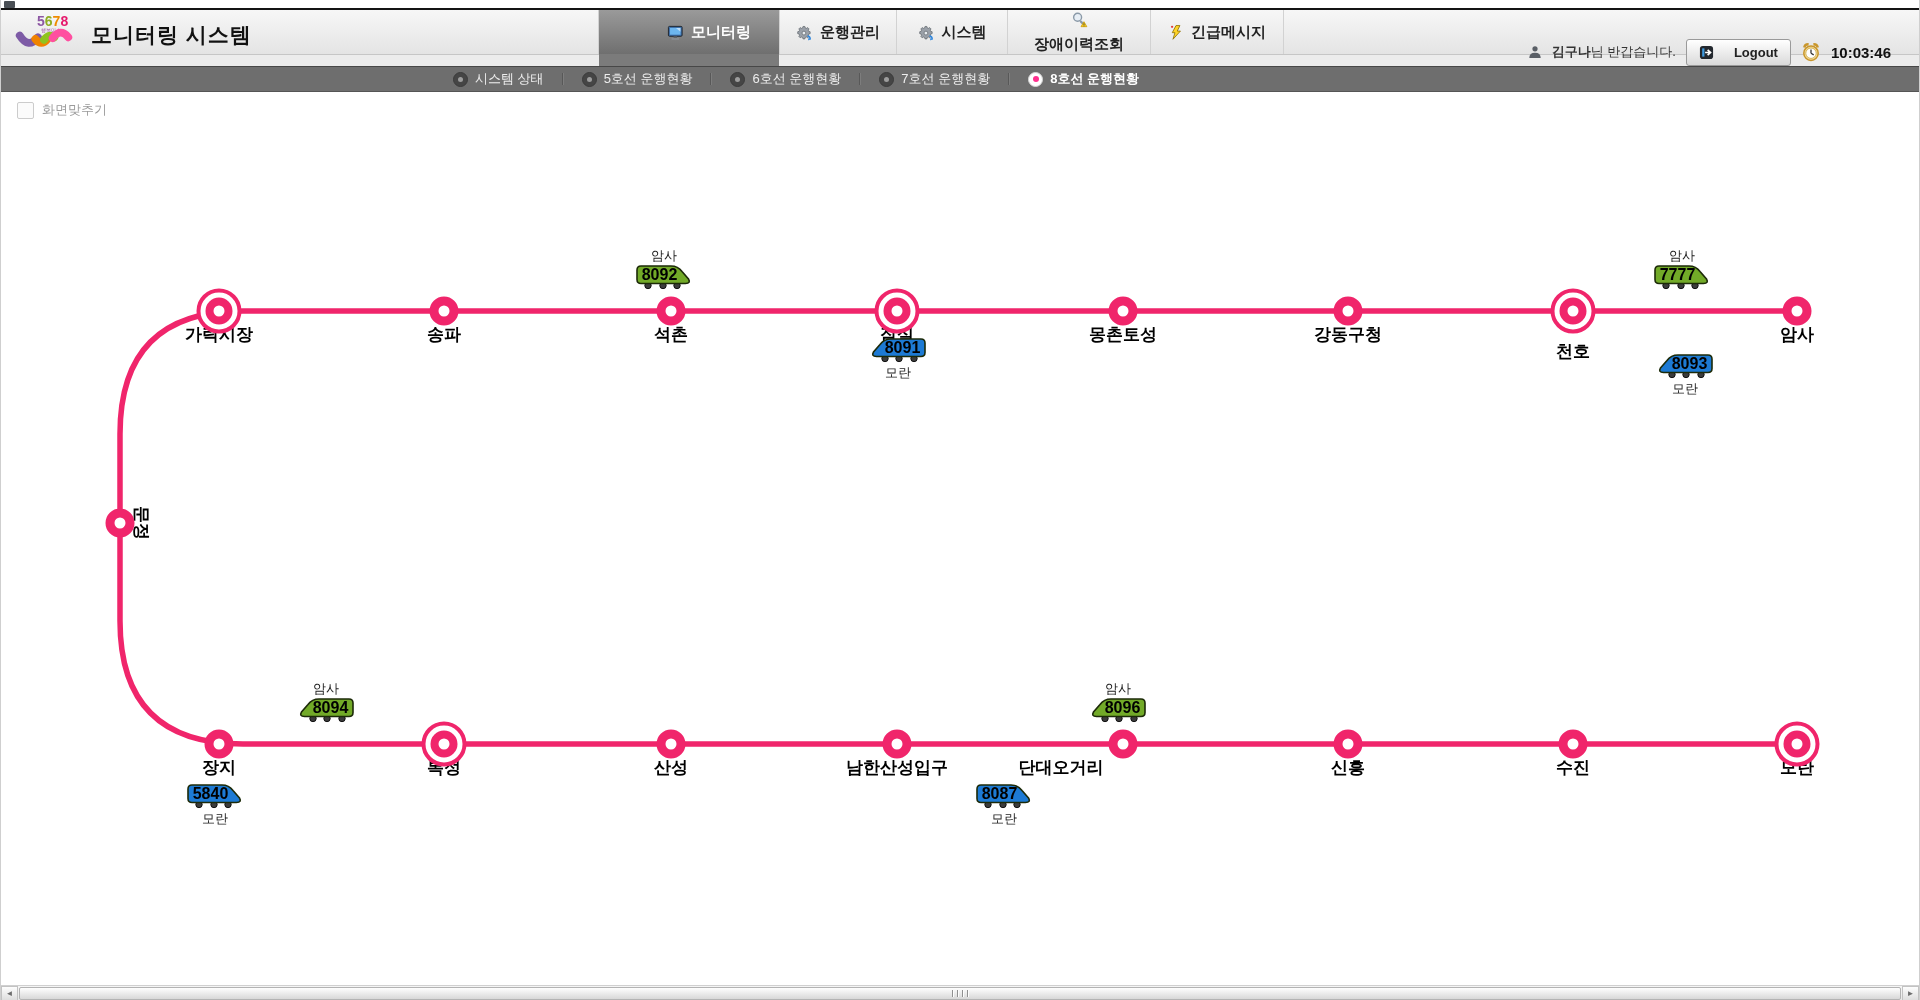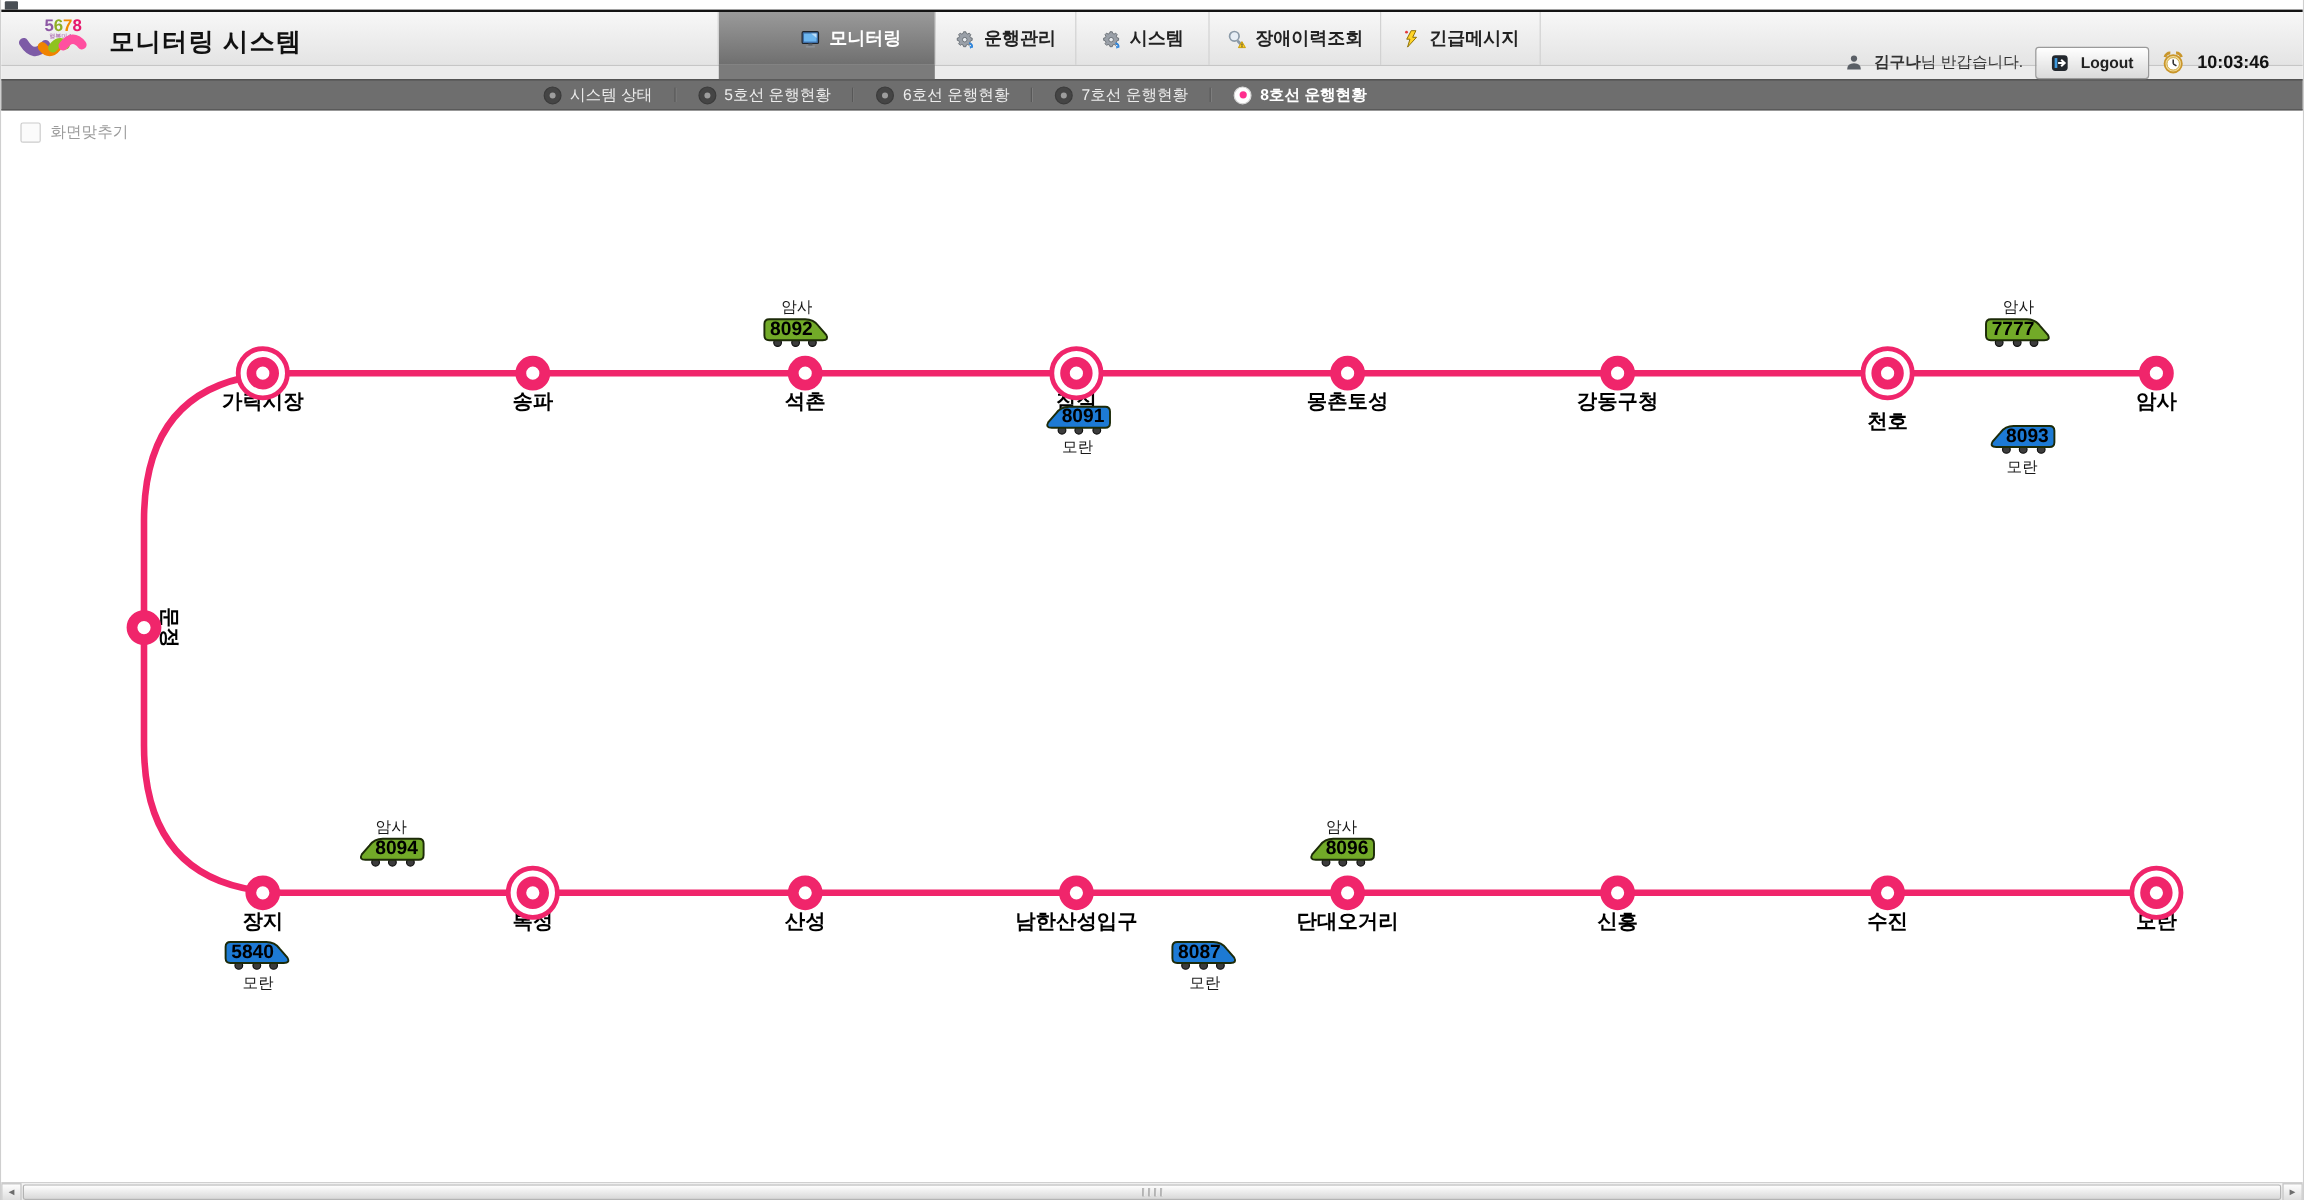--- a/index.html
+++ b/index.html
@@ -22,21 +22,21 @@
   .tabs{position:absolute;left:597px;top:0;height:44px;display:flex;z-index:7;}
   .tab{position:relative;height:44px;display:flex;align-items:center;justify-content:center;gap:7px;
     font-size:15px;font-weight:bold;color:#222;border-right:1px solid #d2d2d2;cursor:pointer;}
   .tab:first-child{border-left:1px solid #d2d2d2;padding-left:40px;}
   .tab.active{background:linear-gradient(#9a9a9a,#6f6f6f);color:#fff;}
   .tab.active::after{content:"";position:absolute;left:0;top:44px;width:100%;height:12px;background:#7b7b7b;}
   .tab .ticon{display:flex;align-items:center;}
   .header-right{position:absolute;right:28px;top:0;height:44px;display:flex;align-items:center;gap:10px;margin-top:20px;}
   .greeting{font-size:13px;color:#333;}
   .greeting b{font-weight:bold;}
-  .logout-btn{display:flex;align-items:center;gap:10px;font-family:inherit;
+  .logout-btn{display:flex;align-items:center;gap:20px;font-family:inherit;
     font-size:13px;font-weight:bold;color:#222;padding:5px 12px;cursor:pointer;
     background:linear-gradient(#ffffff,#dadada);border:1px solid #9a9a9a;border-radius:3px;}
   .time{font-size:15px;font-weight:bold;color:#111;}
   
   .gap-strip{position:absolute;left:0;top:54px;width:100%;height:12px;background:#ececec;z-index:5;}
   .subnav{position:absolute;left:0;top:66px;width:100%;height:26px;background:#6e6e6e;
     border-top:1px solid #474747;border-bottom:1px solid #555;z-index:6;
     display:flex;align-items:center;padding-left:448px;box-sizing:border-box;}
   .sub-item{display:flex;align-items:center;gap:7px;font-size:13px;color:#ededed;cursor:pointer;padding:0 4px;}
   .sub-item.selected{color:#fff;font-weight:bold;}
@@ -136,21 +136,21 @@
           <span class="ticon">
             <svg width="17" height="17" viewBox="0 0 18 18">
               <path d="M7.4 2.6 h2 l.4 1.5 1.3.5 1.3-.8 1.4 1.4-.8 1.3.5 1.3 1.5.4v2l-1.5.4-.5 1.3.8 1.3-1.4 1.4-1.3-.8-1.3.5-.4 1.5h-2l-.4-1.5-1.3-.5-1.3.8-1.4-1.4.8-1.3-.5-1.3-1.5-.4v-2l1.5-.4.5-1.3-.8-1.3 1.4-1.4 1.3.8 1.3-.5z" fill="#9aa0a8" stroke="#5c6269" stroke-width="0.7"></path>
               <circle cx="8.4" cy="9.6" r="2" fill="#e8ecf0" stroke="#5c6269" stroke-width="0.7"></circle>
               <path d="M12.2 12.6 q3.4 0.8 2.6 4" stroke="#2f86dd" stroke-width="1.7" fill="none"></path>
               <path d="M13.2 17.6 l2.2-1.6 -2.8-1 z" fill="#2f86dd"></path>
             </svg>
           </span>
           <span>시스템</span>
         </div>
-        <div class="tab" style="width: 142px;">
+        <div class="tab" style="width: 142px; flex-direction: column;">
           <span class="ticon">
             <svg width="17" height="17" viewBox="0 0 18 18">
               <circle cx="7" cy="6.6" r="4.2" fill="#e7eef5" stroke="#8b9aa8" stroke-width="1.5"></circle>
               <rect x="9.6" y="9.2" width="6" height="2.4" rx="1.2" transform="rotate(45 9.6 10.4)" fill="#8b9aa8"></rect>
               <path d="M10.6 16.6 l3.1-5.3 3.1 5.3 z" fill="#ffd21e" stroke="#c79700" stroke-width="0.8"></path>
               <rect x="13.3" y="13" width="0.9" height="1.9" fill="#3a3a3a"></rect>
               <rect x="13.3" y="15.3" width="0.9" height="0.9" fill="#3a3a3a"></rect>
             </svg>
           </span>
           <span>장애이력조회</span>
@@ -296,21 +296,21 @@
           <div class="donut"></div>
         </div>
         <div class="st-label" style="left: 670px; top: 664px;">산성</div>
         <div class="station-hit" style="left: 896px; top: 652px;">
           <div class="donut"></div>
         </div>
         <div class="st-label" style="left: 896px; top: 664px;">남한산성입구</div>
         <div class="station-hit" style="left: 1122px; top: 652px;">
           <div class="donut"></div>
         </div>
-        <div class="st-label" style="left: 1122px; top: 664px;">단대오거리</div>
+        <div class="st-label" style="left: 1060px; top: 664px;">단대오거리</div>
         <div class="station-hit" style="left: 1347px; top: 652px;">
           <div class="donut"></div>
         </div>
         <div class="st-label" style="left: 1347px; top: 664px;">신흥</div>
         <div class="station-hit" style="left: 1572px; top: 652px;">
           <div class="donut"></div>
         </div>
         <div class="st-label" style="left: 1572px; top: 664px;">수진</div>
         <div class="station-hit" style="left: 1796px; top: 652px;">
           <div class="double">

